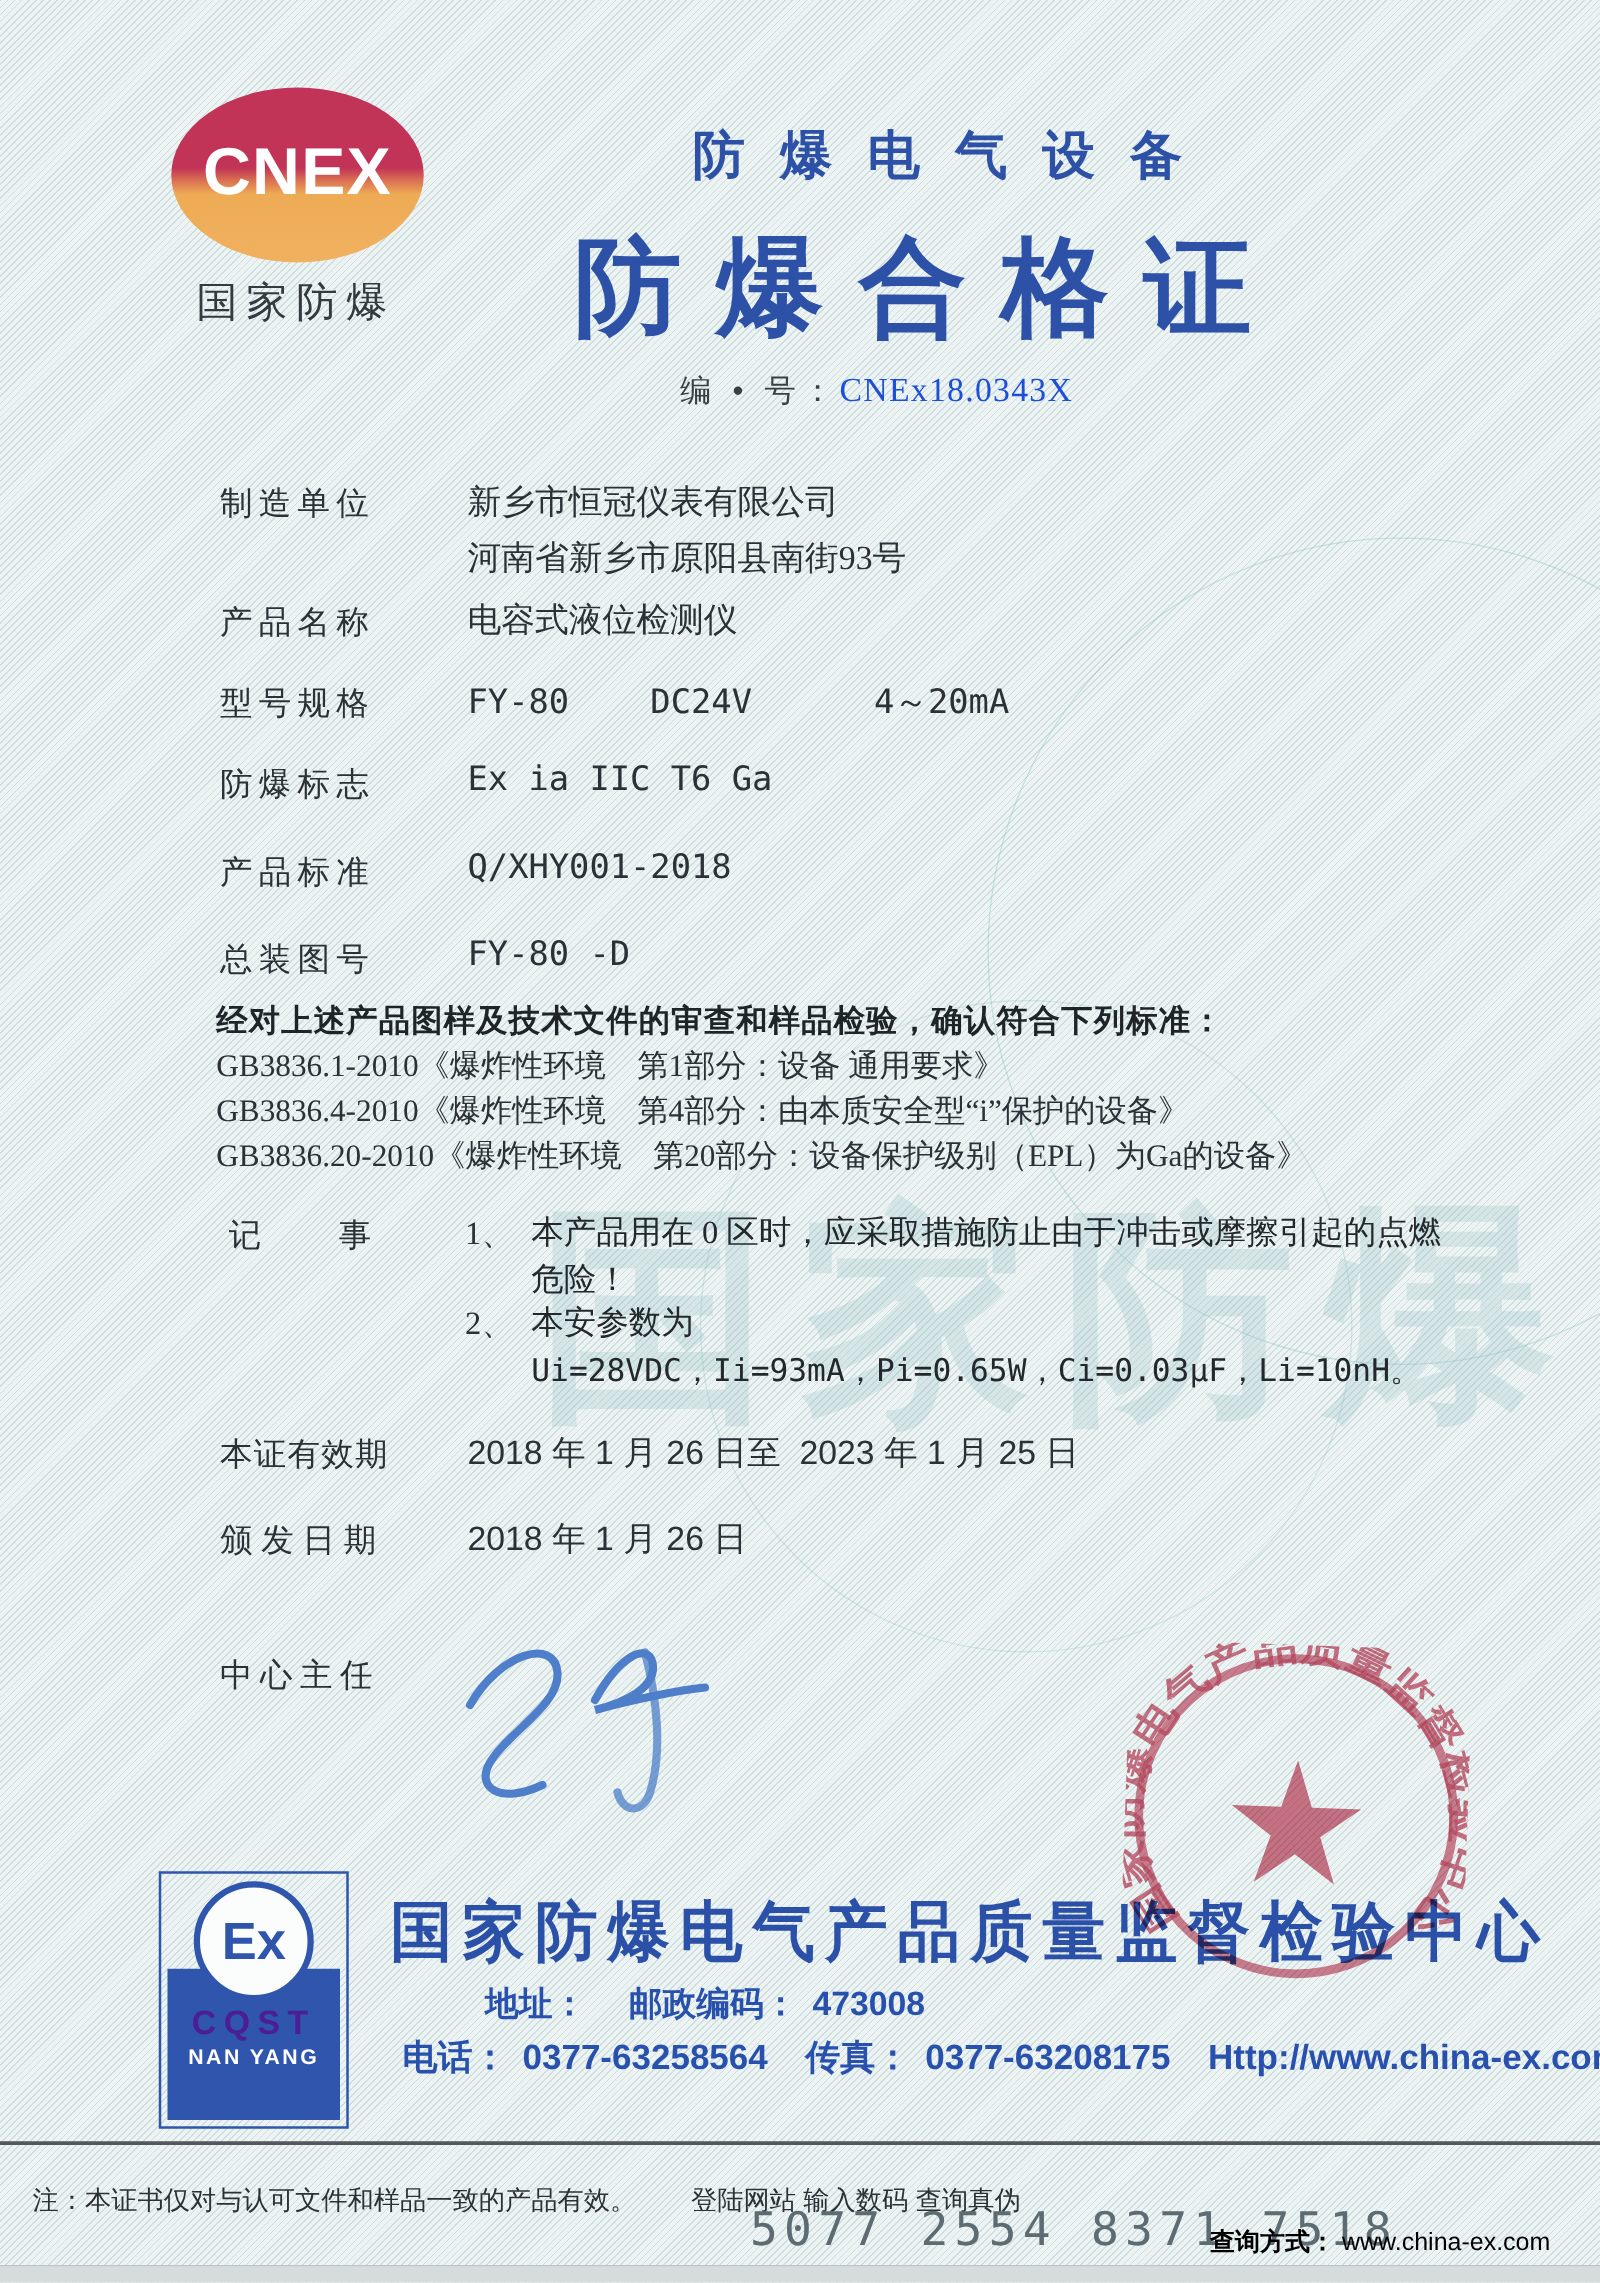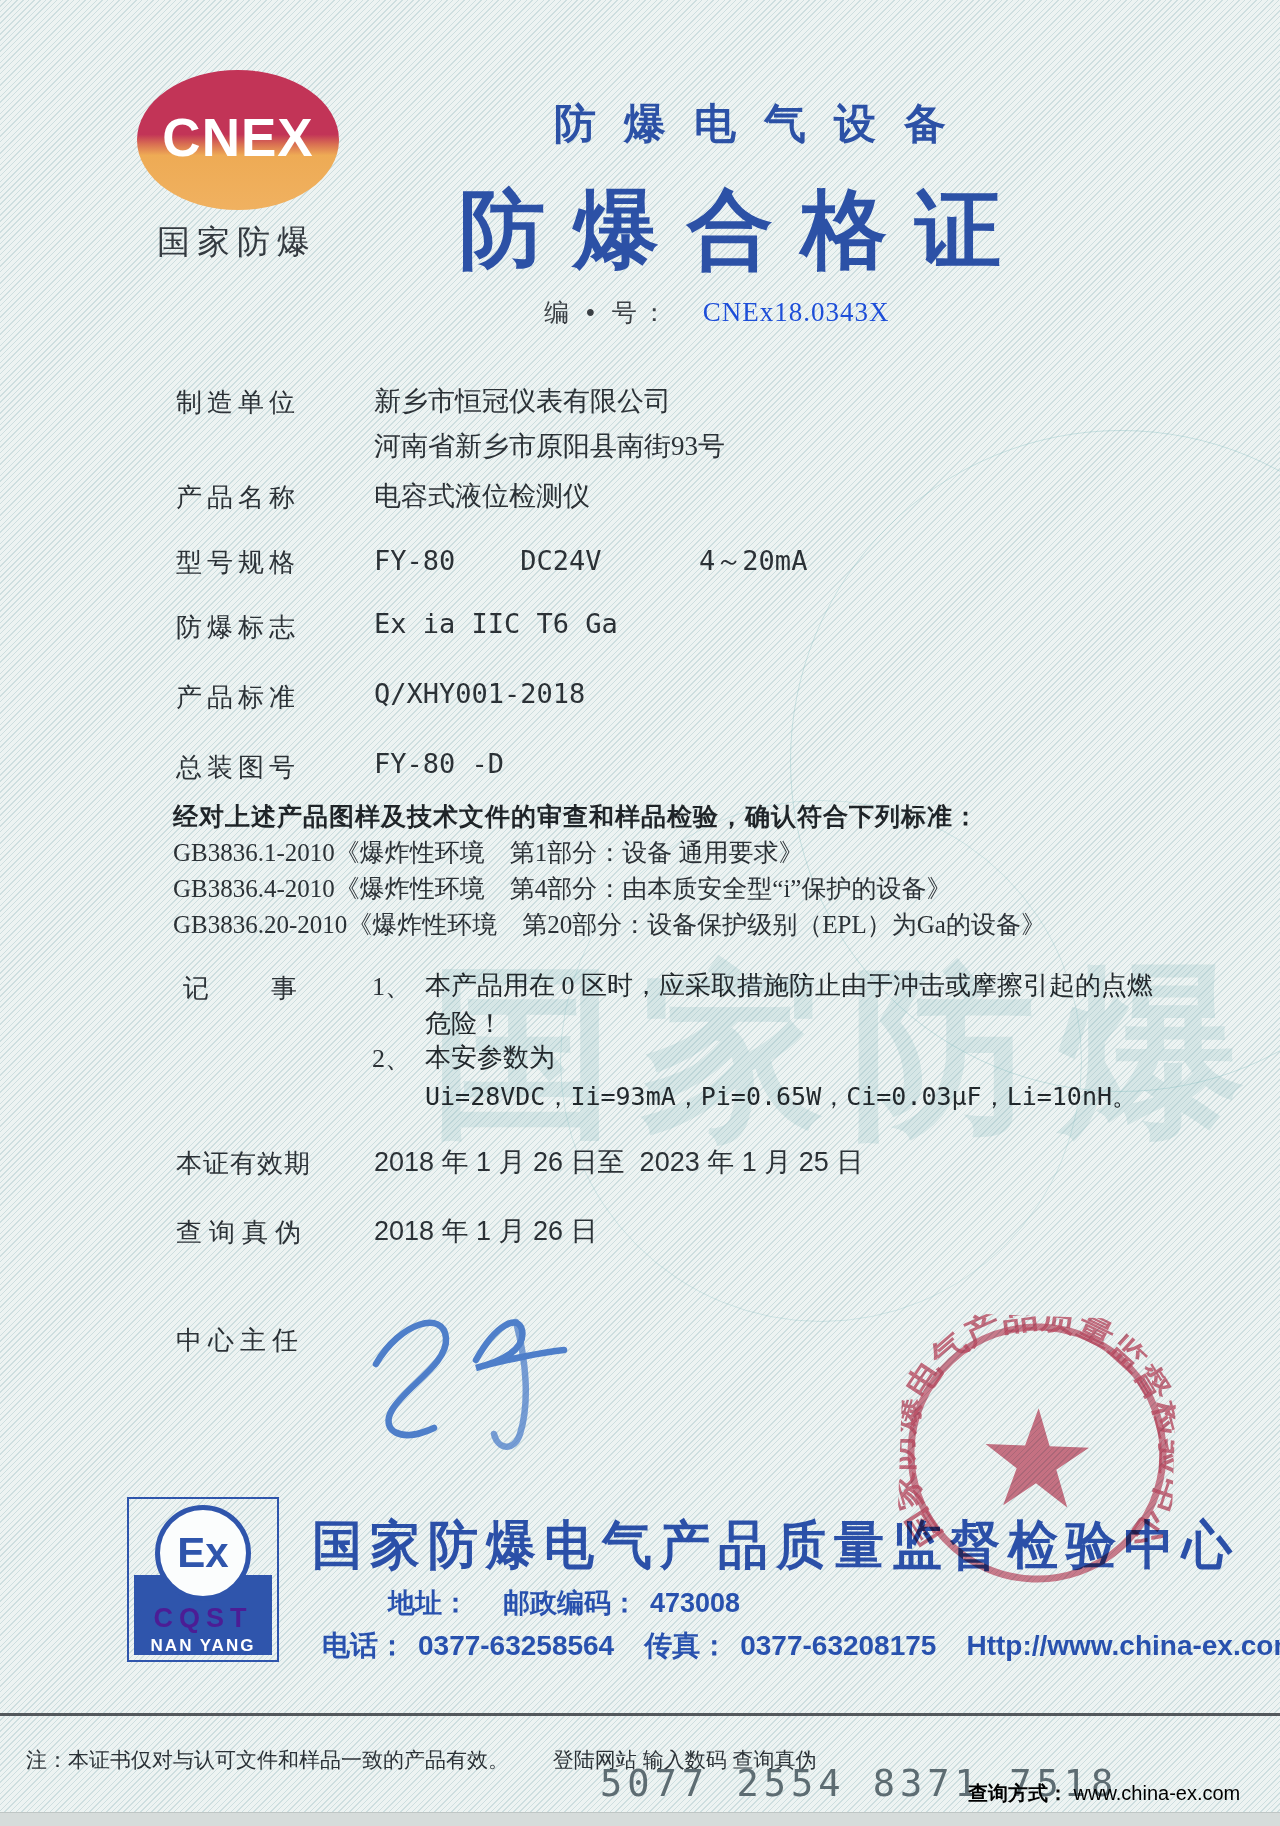--- a/index.html
+++ b/index.html
@@ -16,39 +16,39 @@
   .g1{left:790px;top:430px;width:660px;height:660px;border-radius:50%;border:1px solid rgba(130,185,190,0.35);z-index:0;}
   .g2{left:560px;top:800px;width:520px;height:520px;border-radius:50%;border:1px solid rgba(130,185,190,0.28);z-index:0;}
   
   .cnex{left:137px;top:70px;width:202px;height:140px;border-radius:50%;display:flex;align-items:center;justify-content:center;
     background:linear-gradient(180deg,#c23457 0%,#c23457 46%,#d96f52 53%,#eeab55 61%,#f0b160 100%);z-index:1;}
   .cnex span{color:#ffffff;font-size:53px;font-weight:bold;letter-spacing:1px;padding-bottom:6px;}
   .cnex-cap{left:157px;top:220px;font-size:33px;letter-spacing:7px;color:#343a40;font-weight:500;white-space:nowrap;z-index:1;}
   
   .subtitle{left:554px;top:96px;font-size:42px;font-weight:bold;letter-spacing:28px;color:#2c51a6;white-space:nowrap;z-index:1;}
   .title{left:459px;top:172px;font-size:86px;font-weight:bold;letter-spacing:28px;color:#2c51a6;white-space:nowrap;z-index:1;}
-  .certno{left:544px;top:296px;display:flex;align-items:baseline;z-index:1;gap:31px;}
+  .certno{left:544px;top:296px;display:flex;align-items:baseline;z-index:1;}
   .certno .lab{font-size:25px;letter-spacing:5px;color:#3a3f44;font-weight:500;white-space:pre;}
   .certno .val{font-family:Liberation Serif, serif;font-size:27px;color:#1d4ed8;margin-left:0;letter-spacing:1px;}
   
   .flabel{left:176px;font-size:26px;letter-spacing:5px;color:#2b3136;font-weight:500;white-space:nowrap;z-index:1;}
   .fval{left:374px;font-size:27px;color:#2b3136;white-space:pre;font-family:"Liberation Serif",serif;z-index:1;}
   .mono{font-family:"DejaVu Sans Mono",monospace;}
   .std-intro{left:173px;top:800px;font-size:25px;font-weight:bold;color:#1f2428;letter-spacing:1px;z-index:1;}
   .std{left:173px;font-size:25px;color:#2b3136;font-family:"Liberation Serif",serif;white-space:pre;z-index:1;}
   .notes-label{left:183px;top:971px;font-size:26px;letter-spacing:62px;color:#2b3136;font-weight:500;white-space:nowrap;z-index:1;}
   .note-num{left:372px;font-size:26px;color:#2b3136;font-family:"Liberation Serif",serif;z-index:1;}
   .note-text{left:425px;font-size:26px;color:#22282c;font-family:"Liberation Serif",serif;white-space:pre;z-index:1;}
   .ui-line{font-family:"DejaVu Sans Mono",monospace;font-size:25px;}
   .dateval{font-family:"Liberation Sans",sans-serif;}
   
   .sig{left:348px;top:1302px;z-index:2;}
   .stamp{left:900px;top:1316px;z-index:3;mix-blend-mode:multiply;transform:rotate(2deg);}
   
-  .exlogo{left:127px;top:1497px;width:152px;height:165px;border:2px solid #2f55ac;box-sizing:border-box;z-index:1;}
+  .exlogo{left:127px;top:1497px;width:152px;height:206px;border:2px solid #2f55ac;box-sizing:border-box;z-index:1;}
   .ex-band{position:absolute;left:5px;right:5px;top:76px;bottom:5px;background:#2f55ac;}
   .ex-circle{position:absolute;left:50%;transform:translateX(-50%);top:6px;width:86px;height:86px;border-radius:50%;
     background:#fbfdfd;border:5px solid #2f55ac;display:flex;align-items:center;justify-content:center;
     font-weight:bold;font-size:42px;color:#2f55ac;}
   .ex-cqst{position:absolute;left:0;right:0;top:104px;text-align:center;color:#4c1d95;font-size:27px;letter-spacing:6px;font-weight:600;}
   .ex-ny{position:absolute;left:0;right:0;top:137px;text-align:center;color:#fff;font-size:17px;letter-spacing:2px;font-weight:600;}
   .orgname{left:312px;top:1512px;font-size:50px;font-weight:bold;color:#2b50a8;letter-spacing:8px;white-space:nowrap;
     font-family:"Liberation Serif",serif;transform:scaleY(1.05);z-index:2;}
   .addr-row{left:388px;top:1585px;display:flex;align-items:baseline;font-size:27px;font-weight:bold;color:#2851ae;white-space:nowrap;z-index:2;}
   .addr-row .gap{margin-left:34px;}
@@ -112,21 +112,21 @@
 <div class="abs note-num" style="top:969px">1、</div>
 <div class="abs note-text" style="top:968px">本产品用在 0 区时，应采取措施防止由于冲击或摩擦引起的点燃</div>
 <div class="abs note-text" style="top:1006px">危险！</div>
 <div class="abs note-num" style="top:1041px">2、</div>
 <div class="abs note-text" style="top:1040px">本安参数为</div>
 <div class="abs note-text ui-line" style="top:1080px">Ui=28VDC，Ii=93mA，Pi=0.65W，Ci=0.03μF，Li=10nH。</div>
 
 <div class="abs flabel" style="top:1146px;letter-spacing:1px">本证有效期</div>
 <div class="abs fval dateval" style="top:1144px">2018 年 1 月 26 日至  2023 年 1 月 25 日</div>
 
-<div class="abs flabel" style="top:1215px;letter-spacing:7px">查询真伪</div>
+<div class="abs flabel" style="top:1215px;letter-spacing:7px">颁发日期</div>
 <div class="abs fval dateval" style="top:1213px">2018 年 1 月 26 日</div>
 
 <div class="abs flabel" style="top:1323px;letter-spacing:6px">中心主任</div>
 <svg class="abs sig" width="230" height="160" viewBox="0 0 230 160">
   <g fill="none" stroke="#3e73c6" stroke-width="6.5" stroke-linecap="round" opacity="0.9">
     <path d="M28,62 C52,20 96,8 98,36 C100,62 58,84 44,108 C32,128 52,142 86,126"></path>
     <path d="M128,58 C148,22 170,12 174,28 C178,48 152,60 128,66 C156,58 196,50 216,48"></path>
     <path d="M168,20 C178,58 182,100 172,132 C166,150 150,148 146,132" opacity="0.75"></path>
   </g>
 </svg>

